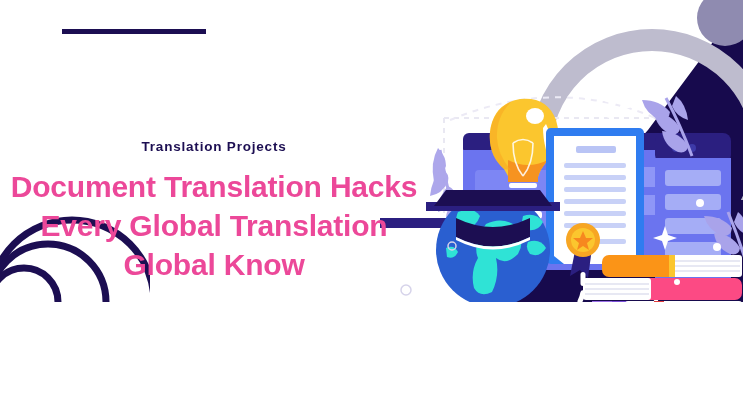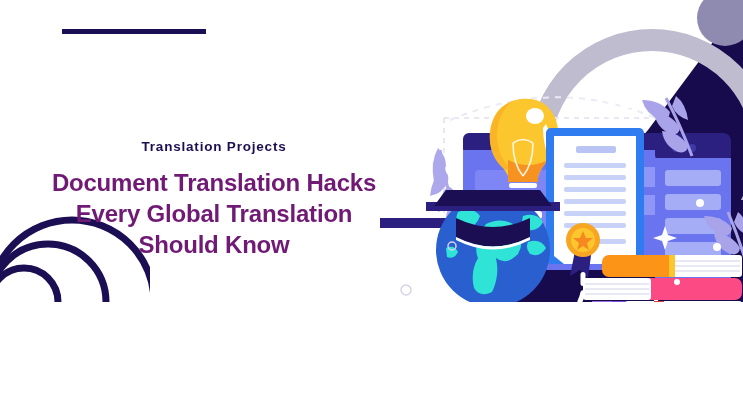--- a/index.html
+++ b/index.html
@@ -57,23 +57,23 @@
   }
   .eyebrow {
     font-size: 13.5px;
     font-weight: bold;
     color: #1c0e52;
     letter-spacing: 0.8px;
     margin: 0 0 13px 0;
     line-height: 1;
   }
   .headline {
-    font-size: 24px;
+    font-size: 30px;
     font-weight: bold;
-    color: #701a75;
+    color: #ec4899;
     line-height: 1.3;
     margin: 4px;
     letter-spacing: -0.2px;
   }
 
   
   .illustration {
     position: absolute;
     left: 380px;
     top: 0;
@@ -302,17 +302,17 @@
     <g fill="none" stroke="#1c0e52" stroke-width="7">
       <path d="M-10 100 A 34 34 0 0 1 24 66 A 34 34 0 0 1 58 100"></path>
     </g>
   </svg>
 
   <div class="text-block">
     <div class="eyebrow">Translation Projects</div>
     <h1 class="headline">
       <span>Document Translation Hacks</span><br>
       <span>Every Global Translation</span><br>
-      <span>Should Know</span>
+      <span>Global Know</span>
     </h1>
   </div>
 
 </div>
 
 </body></html>

